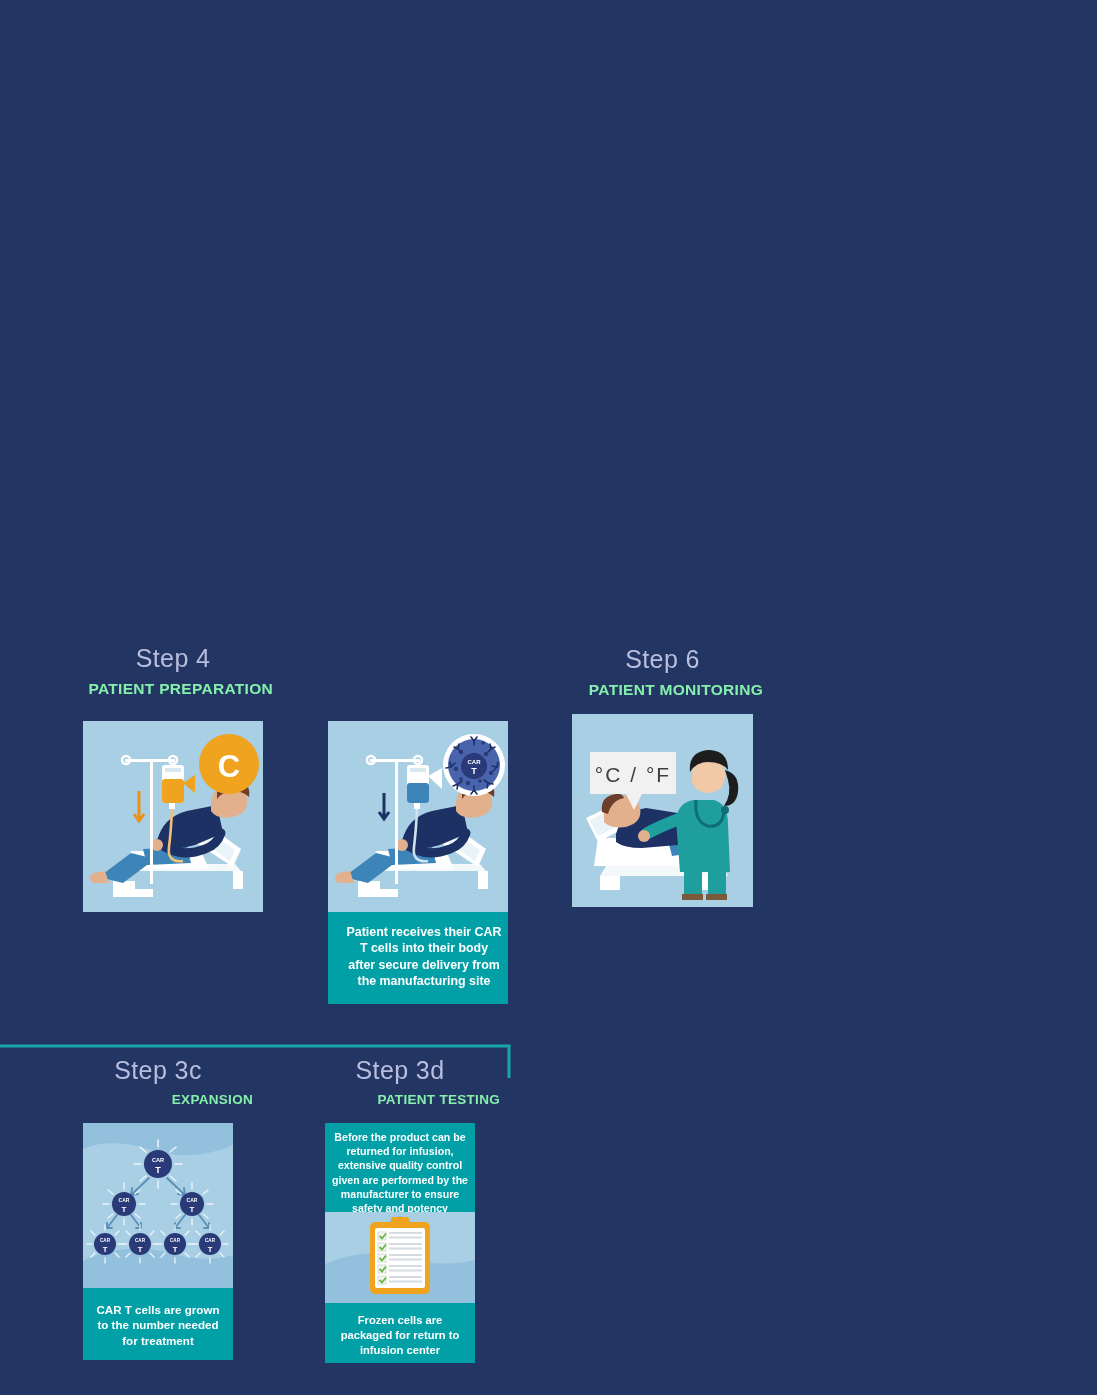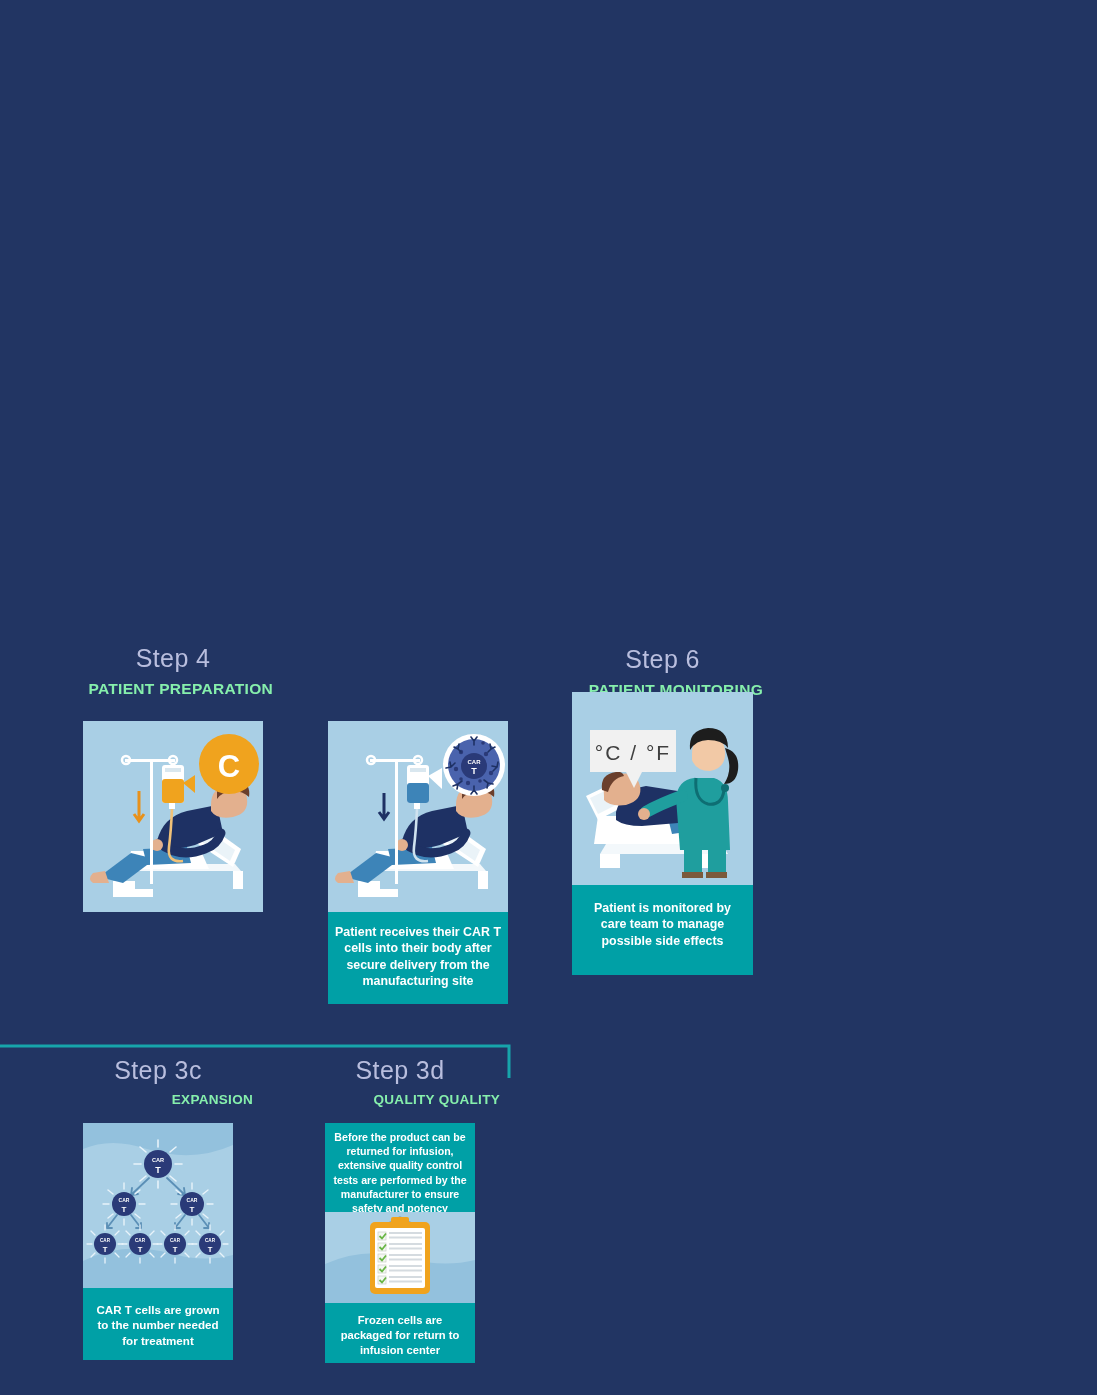--- a/index.html
+++ b/index.html
@@ -171,29 +171,29 @@
           <path d="M146 69 l-3 4 M146 69 l3 4 M146 69 v-4"></path>
           <path d="M130 63 l-5 2 M130 63 l-1 5 M130 63 l4 -3"></path>
           <path d="M123 46 l-5 1 M123 46 l-1 -5 M123 46 l4 -4"></path>
           <path d="M130 28 l-4 -2 M130 28 l1 -5 M130 28 l3 3"></path>
         </g>
         <circle cx="146" cy="45" r="13" fill="#2a3a78"></circle>
         <text x="146" y="43" font-family="Liberation Sans, sans-serif" font-size="6" font-weight="700" fill="#ffffff" text-anchor="middle">CAR</text>
         <text x="146" y="53" font-family="Liberation Sans, sans-serif" font-size="9" font-weight="700" fill="#ffffff" text-anchor="middle">T</text>
       </svg>
     </div>
-    <div class="cap" style="height:92px; font-size:12.4px; padding:12px 6px 0 6px;">Patient receives their CAR T cells into their body after secure delivery from the manufacturing site</div>
+    <div class="cap" style="height:92px; font-size:12.4px; padding:12px 6px 0 18px;">Patient receives their CAR T cells into their body after secure delivery from the manufacturing site</div>
   </div>
 
   <div class="step-head" style="left:572px; top:647px; width:181px;">
     <div class="step-label">Step 6</div>
     <div class="step-title" style="margin-left:-10px; width:201px;">PATIENT MONITORING</div>
   </div>
 
-  <div class="card" style="left:572px; top:692px; width:181px; height:283px;">
+  <div class="card" style="left:572px; top:714px; width:181px; height:283px;">
     <div class="art" style="height:193px;">
       <svg class="svgfill" viewBox="0 0 181 193">
         <rect width="181" height="193" fill="#a9cfe5"></rect>
 
         <path d="M28 176 L28 162 L48 162 L48 176 Z" fill="#ffffff"></path>
         <path d="M120 176 L120 160 L140 160 L140 176 Z" fill="#ffffff"></path>
         <path d="M34 152 L150 152 L156 162 L28 162 Z" fill="#f3f8fb"></path>
 
         <path d="M14 104 L60 82 L72 104 L26 128 Z" fill="#ffffff"></path>
         <path d="M18 106 L58 87 L66 102 L26 122 Z" fill="#eaf3f8"></path>
@@ -223,21 +223,20 @@
         <path d="M118 58 Q116 38 136 36 Q156 36 156 56 Q150 48 136 48 Q124 48 118 58 Z" fill="#1d1d1d"></path>
         <path d="M153 56 Q168 60 166 78 Q164 92 152 92 Q160 80 156 66 Z" fill="#1d1d1d"></path>
 
         <path d="M124 86 Q122 108 136 112 Q150 114 152 98" fill="none" stroke="#0e6e73" stroke-width="3"></path>
         <circle cx="153" cy="96" r="4" fill="#0e6e73"></circle>
 
         <path d="M18 38 L104 38 L104 80 L70 80 L62 96 L54 80 L18 80 Z" fill="#f1f1f1"></path>
         <text x="61" y="68" font-family="Liberation Sans, sans-serif" font-size="21" letter-spacing="2" fill="#3f3f3f" text-anchor="middle">°C / °F</text>
       </svg>
     </div>
-    <div class="cap" style="height:90px; font-size:12.4px; padding:15px 8px 0 8px;">Patient is monitored by care team to manage possible side effects</div>
   </div>
 
   <div class="step-head" style="left:83px; top:1058px; width:150px;">
     <div class="step-label">Step 3c</div>
     <div class="step-title" style="font-size:13.5px; margin-left:-20px; width:190px;">EXPANSION</div>
   </div>
 
   <div class="card" style="left:83px; top:1123px; width:150px; height:237px;">
     <div class="art" style="height:165px;">
       <svg class="svgfill" viewBox="0 0 150 165">
@@ -361,25 +360,25 @@
           <text x="127" y="119" font-size="4.6" font-weight="700" fill="#fff" text-anchor="middle" font-family="Liberation Sans, sans-serif">CAR</text>
           <text x="127" y="129" font-size="7.6" font-weight="700" fill="#fff" text-anchor="middle" font-family="Liberation Sans, sans-serif">T</text>
         </g>
       </svg>
     </div>
     <div class="cap" style="height:72px; font-size:11.6px; padding:14px 7px 0 7px;">CAR T cells are grown to the number needed for treatment</div>
   </div>
 
   <div class="step-head" style="left:325px; top:1058px; width:150px;">
     <div class="step-label">Step 3d</div>
-    <div class="step-title" style="font-size:13.5px; margin-left:-25px; width:200px;">QUALITY QUALITY</div>
+    <div class="step-title" style="font-size:13.5px; margin-left:-25px; width:200px;">PATIENT TESTING</div>
   </div>
 
   <div class="card" style="left:325px; top:1123px; width:150px; height:240px;">
-    <div class="cap-top" style="height:89px; font-size:10.6px; line-height:1.34; padding:7px 5px 0 5px;">Before the product can be returned for infusion, extensive quality control tests are performed by the manufacturer to ensure safety and potency</div>
+    <div class="cap-top" style="height:89px; font-size:10.6px; line-height:1.34; padding:7px 5px 0 5px;">Before the product can be returned for infusion, extensive quality control given are performed by the manufacturer to ensure safety and potency</div>
     <div class="art" style="height:91px;">
       <svg class="svgfill" viewBox="0 0 150 91">
         <rect width="150" height="91" fill="#a9cfe5"></rect>
         <path d="M0 52 Q40 34 82 46 Q118 56 150 48 L150 91 L0 91 Z" fill="#93c1dd"></path>
 
         <path d="M60 12 L75 4 L90 12 Z" fill="#8aa8bd"></path>
 
         <rect x="45" y="10" width="60" height="72" rx="5" fill="#f0a31e"></rect>
         <rect x="50" y="16" width="50" height="60" rx="2" fill="#ffffff"></rect>
 

